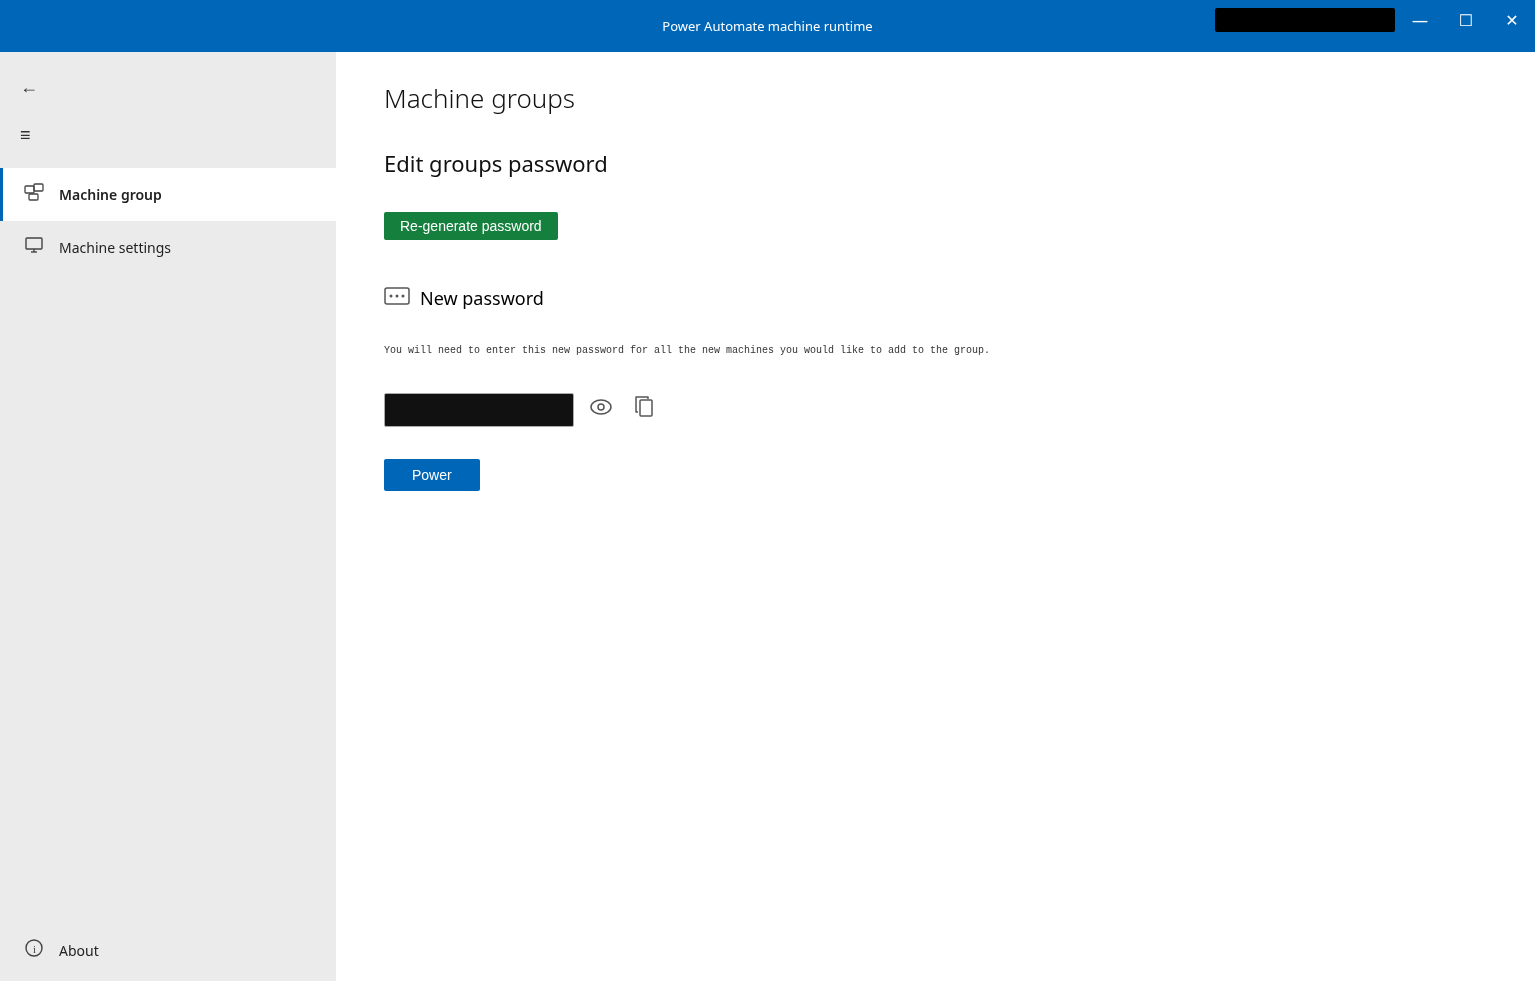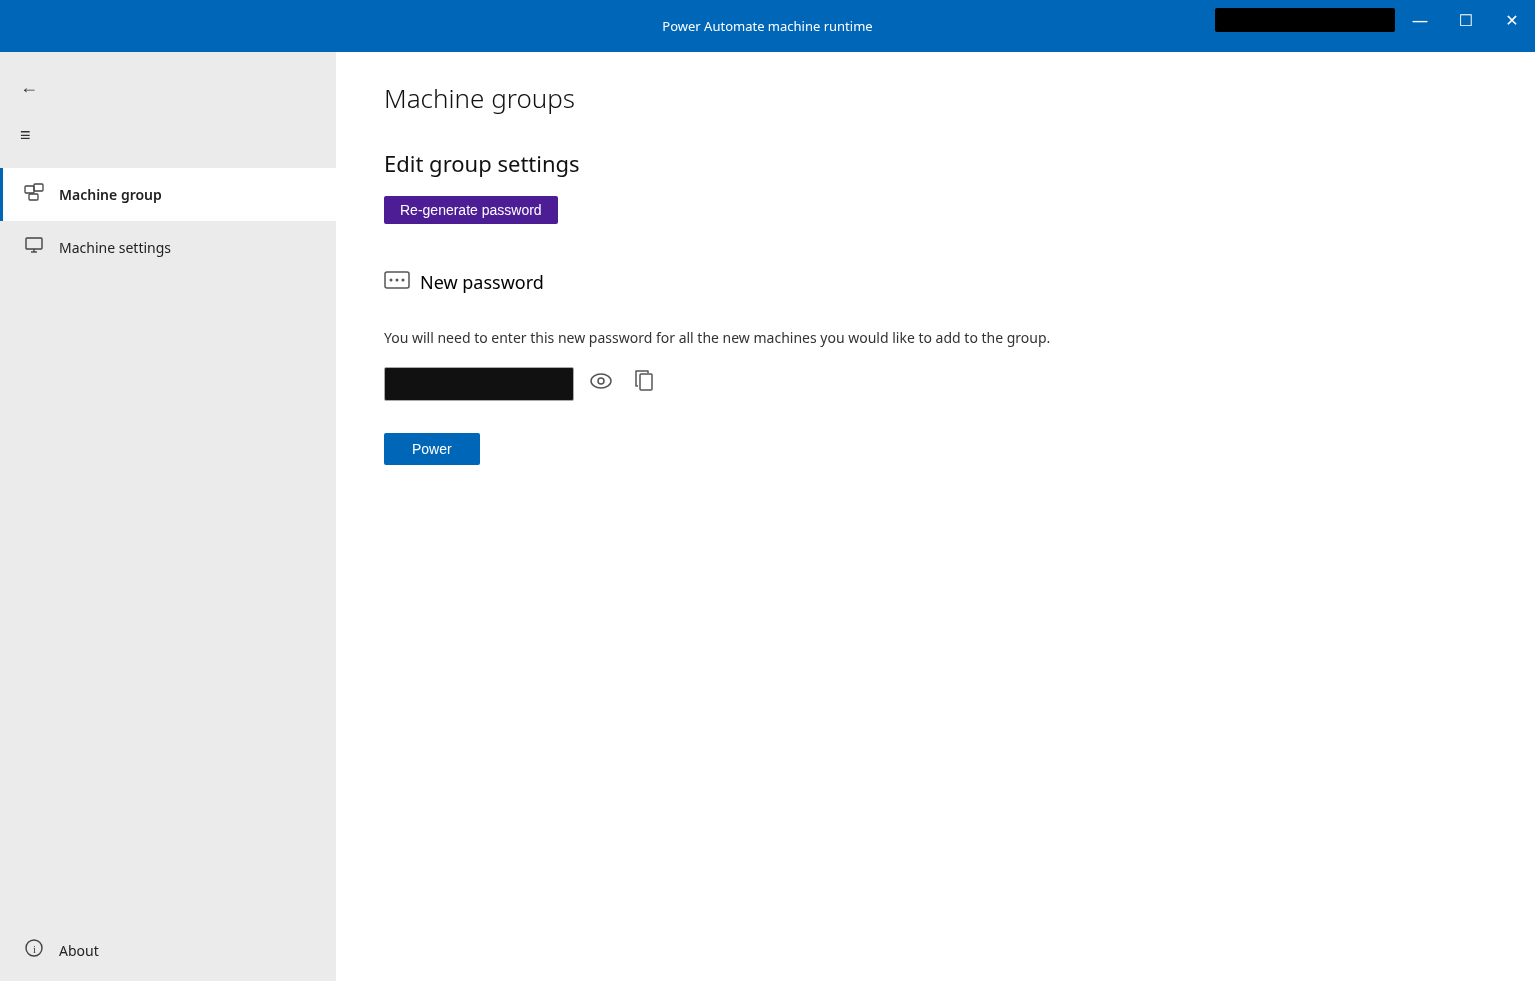--- a/index.html
+++ b/index.html
@@ -132,49 +132,51 @@
     .description-text {
       font-size: 14px;
       color: #333;
       margin-bottom: 22px;
       line-height: 1.5;
     }
     .description-text strong {
       font-weight: 700;
     }
     .btn-regen {
-      background: #4c1d95;
+      background: #15803d;
       color: white;
       border: none;
       padding: 6px 16px;
       font-size: 14px;
       cursor: pointer;
       border-radius: 2px;
       margin-bottom: 36px;
+      margin-top: 16px;
     }
     .new-password-section {
       margin-top: 8px;
     }
     .new-password-header {
       display: flex;
       align-items: center;
       gap: 10px;
       font-size: 18px;
       font-weight: 400;
       margin-bottom: 32px;
     }
     .password-icon {
       font-size: 20px;
       color: #555;
     }
     .desc-password {
-      font-size: 14px;
+      font-size: 10px;
       color: #333;
-      margin-bottom: 18px;
+      margin-bottom: 34px;
       line-height: 1.5;
+      font-family: Liberation Mono, monospace;
     }
     .password-field-row {
       display: flex;
       align-items: center;
       gap: 10px;
       margin-bottom: 32px;
     }
     .password-input {
       background: #111;
       color: #111;
@@ -261,21 +263,21 @@
           </svg>
         </span>
         <span>About</span>
       </div>
     </div>
   </div>
 
   <div class="main-content">
     <h1 class="page-title">Machine groups</h1>
 
-    <h2 class="section-title">Edit group settings</h2>
+    <h2 class="section-title">Edit groups password</h2>
 
 
     <button class="btn-regen">Re-generate password</button>
 
     
     <div class="new-password-section">
       <div class="new-password-header">
         <span class="password-icon">
           <svg width="26" height="18" viewBox="0 0 26 18" fill="none" xmlns="http://www.w3.org/2000/svg">
             <rect x="1" y="1" width="24" height="16" rx="2" stroke="#555" stroke-width="1.5" fill="none"></rect>

